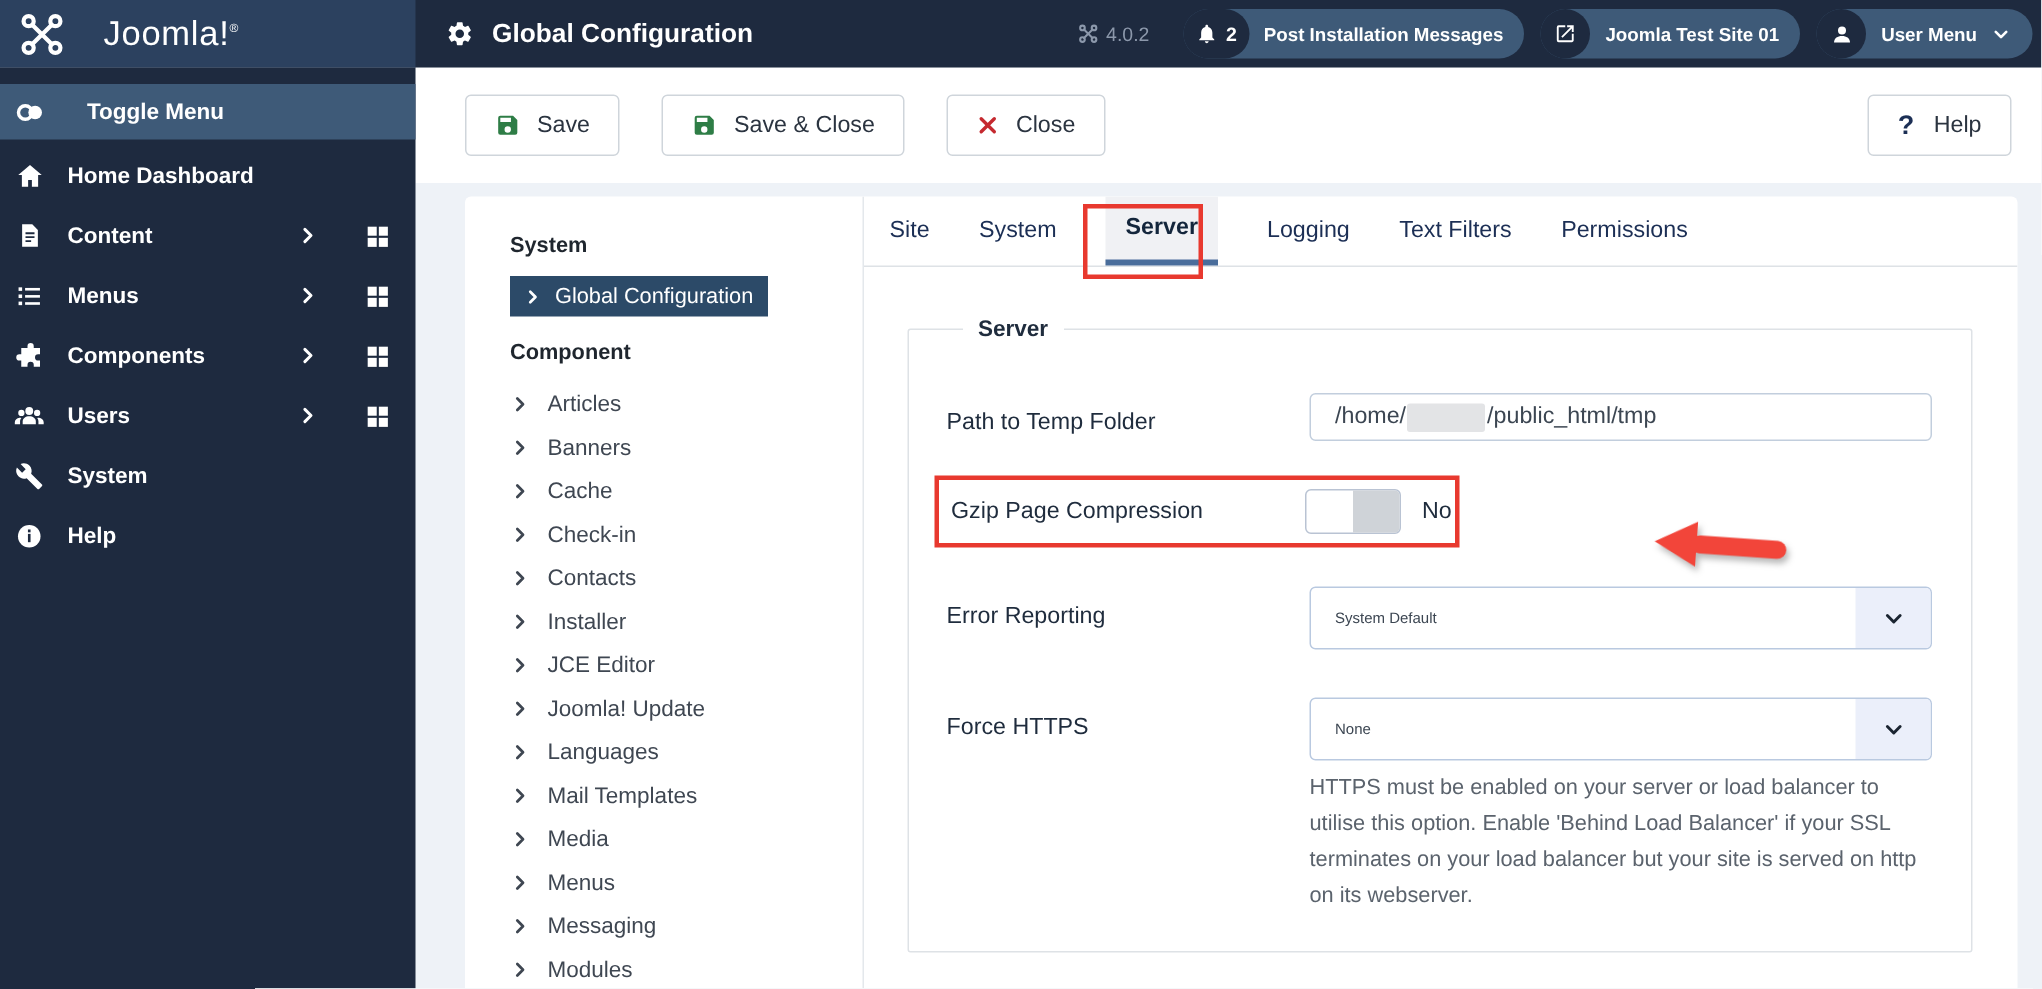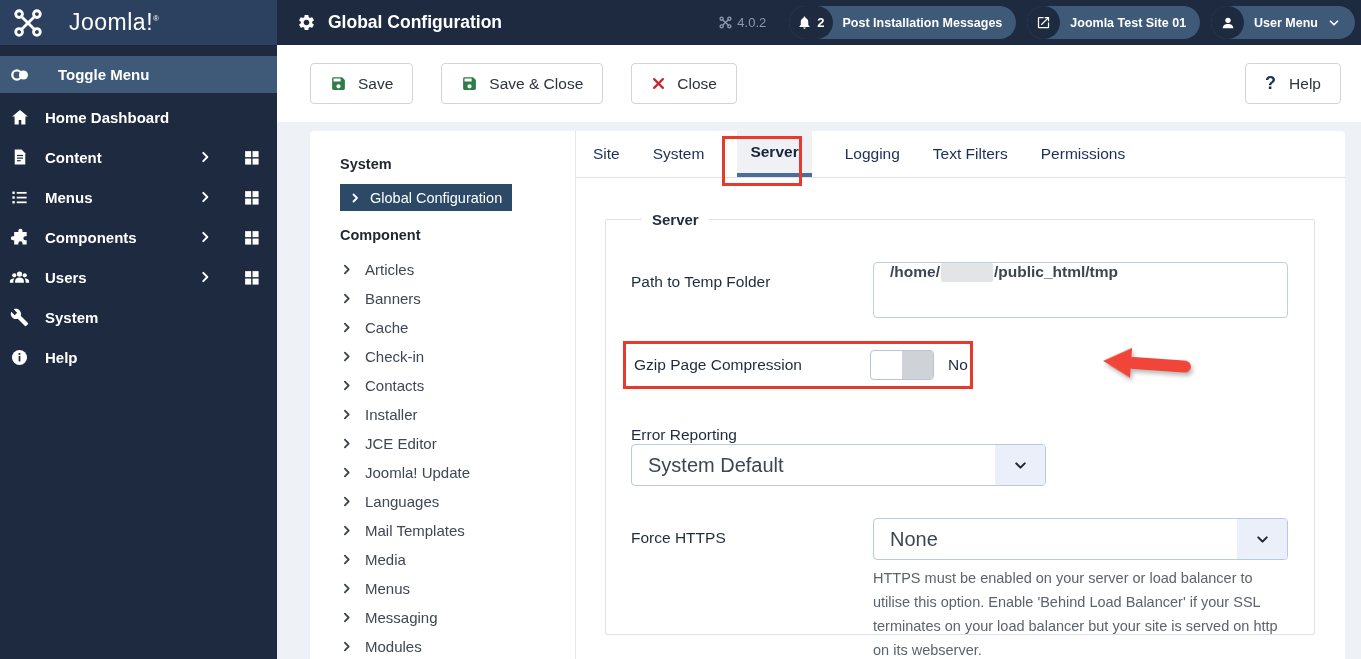--- a/index.html
+++ b/index.html
@@ -52,32 +52,32 @@
   .tab { display:flex; align-items:center; font-size:15.5px; color:#1c2f55; cursor:pointer; }
   .tab.active { font-weight:bold; color:#14263c; background:#f0f1f4; padding:0 13px; border-bottom:4px solid #4a6d9b; }
 
   .anno-tab-box { position:absolute; left:146px; top:5px; width:80px; height:50px; border:3px solid #e8392f; z-index:5; pointer-events:none; }
 
   
   fieldset.server-fs { margin:33px 0 0 29px; width:710px; height:424px; border:1px solid #dee2e6; border-radius:2px; }
   fieldset.server-fs legend { margin-left:36px; padding:0 10px; font-size:15px; font-weight:bold; color:#1f2c3d; }
   .field-row { display:flex; align-items:flex-start; padding-left:25px; }
   .field-label { width:242px; padding-top:11px; font-size:15.5px; color:#1f2c3d; flex:none; }
-  .text-input { width:415px; height:56px; border:1px solid #c2cedd; border-radius:4px; background:#fff; display:flex; align-items:flex-start; padding-left:16px; font-size:15.5px; color:#3c4652;font-weight:bold; }
+  .text-input { width:415px; height:32px; border:1px solid #c2cedd; border-radius:4px; background:#fff; display:flex; align-items:center; padding-left:16px; font-size:15.5px; color:#3c4652; }
   .redact { display:inline-block; width:52px; height:19px; background:#e3e4e6; border-radius:2px; margin:0 1px; }
 
   .anno-gzip-box { margin-top:23px; margin-left:17px; width:350px; border:3px solid #e8392f; display:flex; align-items:center; height:48px; padding:0 0 0 8px; }
   .anno-gzip-box .field-label { padding-top:0; width:236px; }
   .toggle { position:relative; width:64px; height:30px; background:#fff; border:1px solid #b9c3d3; border-radius:4px; flex:none; cursor:pointer; }
   .toggle .half { position:absolute; top:0; right:0; width:31px; height:28px; background:#cfd3d8; border-radius:0 3px 3px 0; }
   .toggle-state { margin-left:14px; font-size:15.5px; color:#1f2c3d;text-align:right; }
 
-  .row-gap26 { margin-top:26px;flex-direction:column; }
+  .row-gap26 { margin-top:26px; }
   .row-gap32 { margin-top:32px; }
-  .select-box { position:relative; width:415px; height:42px; border:1px solid #b9c9e0; border-radius:4px; background:#fff; display:flex; align-items:center; padding-left:16px; font-size:20px; color:#3c4652; cursor:pointer; }
+  .select-box { position:relative; width:415px; height:42px; border:1px solid #b9c9e0; border-radius:4px; background:#fff; display:flex; align-items:center; padding-left:16px; font-size:10px; color:#3c4652; cursor:pointer; }
   .select-box .dd-zone { position:absolute; top:0; right:0; width:50px; height:40px; background:#ebeffa; border-radius:0 3px 3px 0; display:flex; align-items:center; justify-content:center; }
   .help-text { width:418px; margin-top:6px; font-size:14.5px; line-height:24px; color:#5b636d; }
 
   
   .anno-arrow { position:absolute; left:527px; top:218px; width:90px; height:30px; transform:rotate(4deg); filter:drop-shadow(2px 3px 2px rgba(0,0,0,.28)); z-index:6; pointer-events:none; }
   .anno-arrow .head { position:absolute; left:0; top:0; width:0; height:0; border-top:15px solid transparent; border-bottom:15px solid transparent; border-right:28px solid #f2453a; }
   .anno-arrow .shaft { position:absolute; left:24px; top:9px; width:64px; height:12px; background:#f2453a; border-radius:6px; }
 
   svg { display:block; }
 </style>

